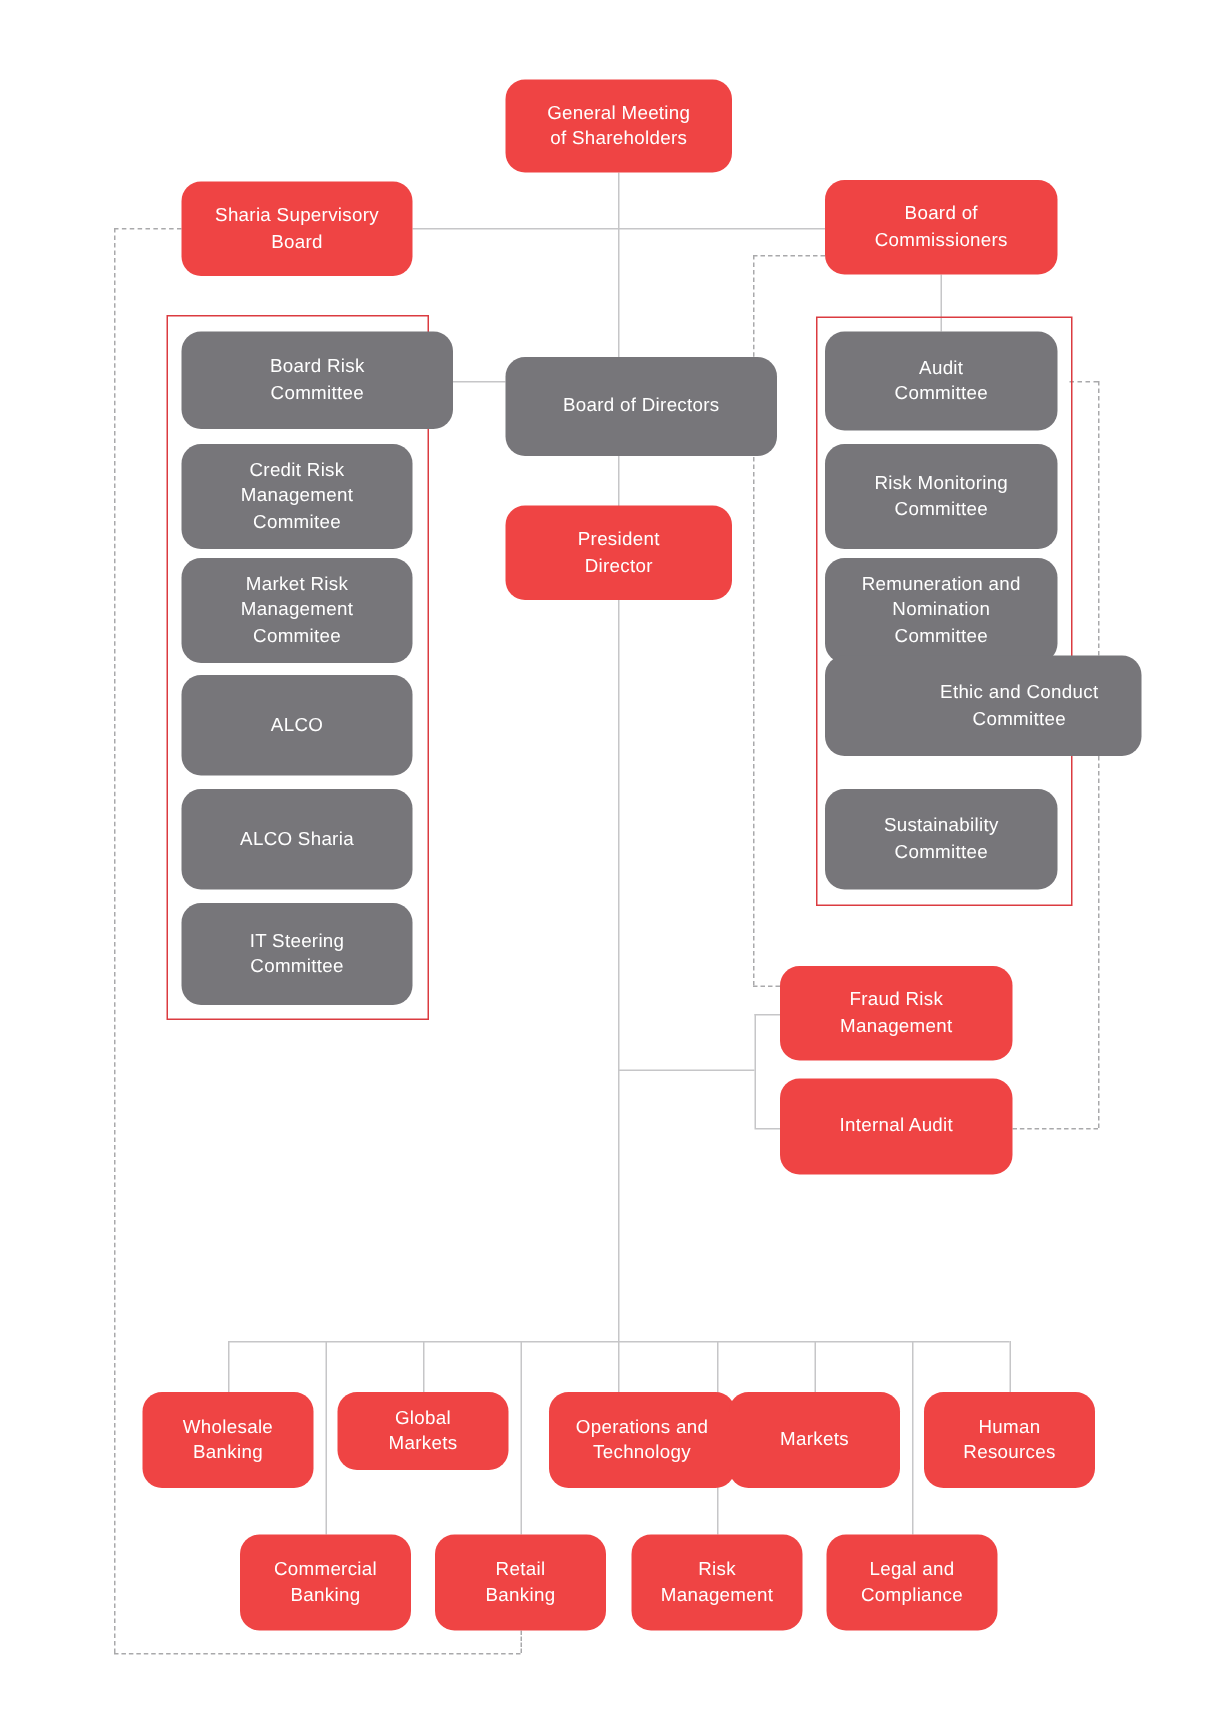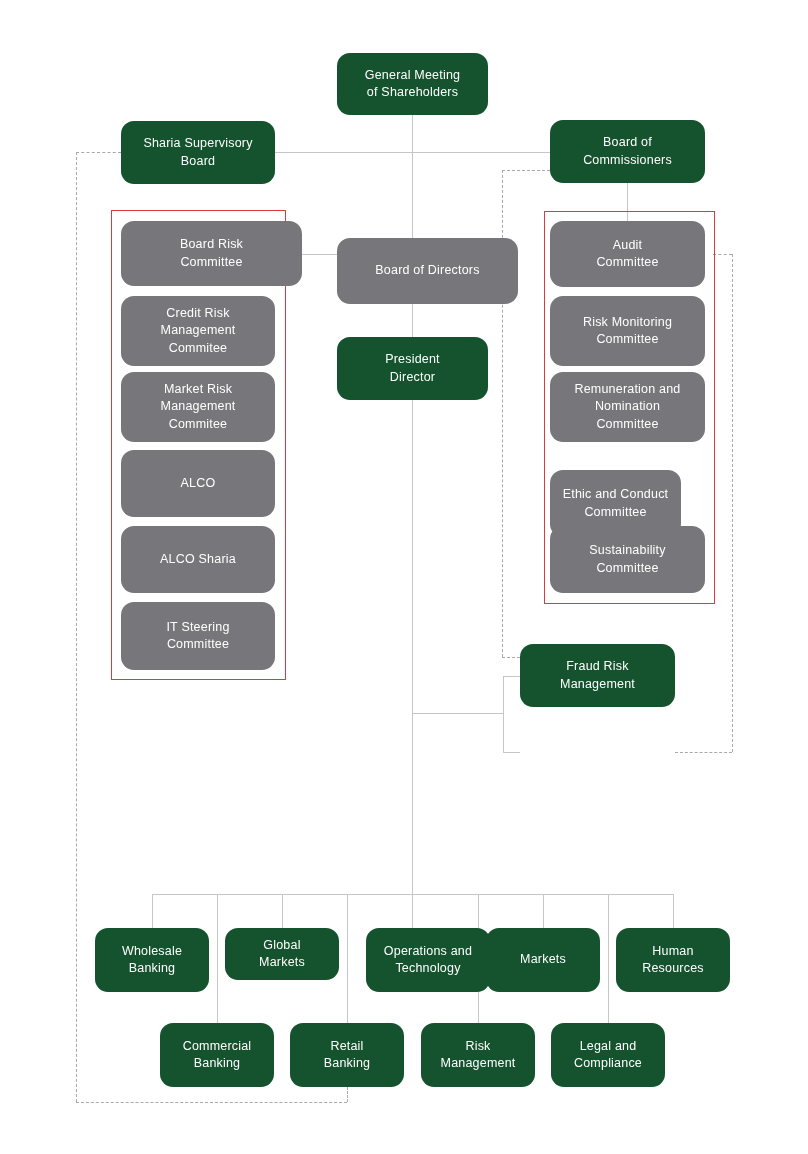--- a/index.html
+++ b/index.html
@@ -39,21 +39,21 @@
     color: #ffffff;
     display: flex;
     align-items: center;
     justify-content: center;
     text-align: center;
     font-size: 12.5px;
     line-height: 1.38;
     letter-spacing: 0.2px;
   }
   .node span { white-space: pre-line; }
-  .node.red  { background: #14532d; }
+  .node.red  { background: #ef4444; }
   .node.gray { background: #77767a; }
 </style>
 </head>
 <body>
 
 <div class="canvas">
 
   <div class="ln v" style="left:412px; top:115px; height:815px;"></div>
   <div class="ln h" style="left:275px; top:152px; width:275px;"></div>
   <div class="ln v" style="left:627px; top:183px; height:38px;"></div>
@@ -141,33 +141,36 @@
   </div>
   <div class="node gray" style="left:550px; top:296px; width:155px; height:70px;">
     <span>Risk Monitoring
 Committee</span>
   </div>
   <div class="node gray" style="left:550px; top:372px; width:155px; height:70px;">
     <span>Remuneration and
 Nomination
 Committee</span>
   </div>
-  <div class="node gray" style="left:550px; top:470px; width:131px; height:67px;">
+  <div class="node gray" style="left:550px; top:437px; width:163px; height:67px;padding-left:48px;">
     <span>Ethic and Conduct
 Committee</span>
   </div>
   <div class="node gray" style="left:550px; top:526px; width:155px; height:67px;">
     <span>Sustainability
 Committee</span>
   </div>
 
   <div class="node red" style="left:520px; top:644px; width:155px; height:63px;">
     <span>Fraud Risk
 Management</span>
   </div>
+  <div class="node red" style="left:520px; top:719px; width:155px; height:64px;">
+    <span>Internal Audit</span>
+  </div>
 
   <div class="node red" style="left:95px; top:928px; width:114px; height:64px;">
     <span>Wholesale
 Banking</span>
   </div>
   <div class="node red" style="left:225px; top:928px; width:114px; height:52px;">
     <span>Global
 Markets</span>
   </div>
   <div class="node red" style="left:366px; top:928px; width:124px; height:64px;">

